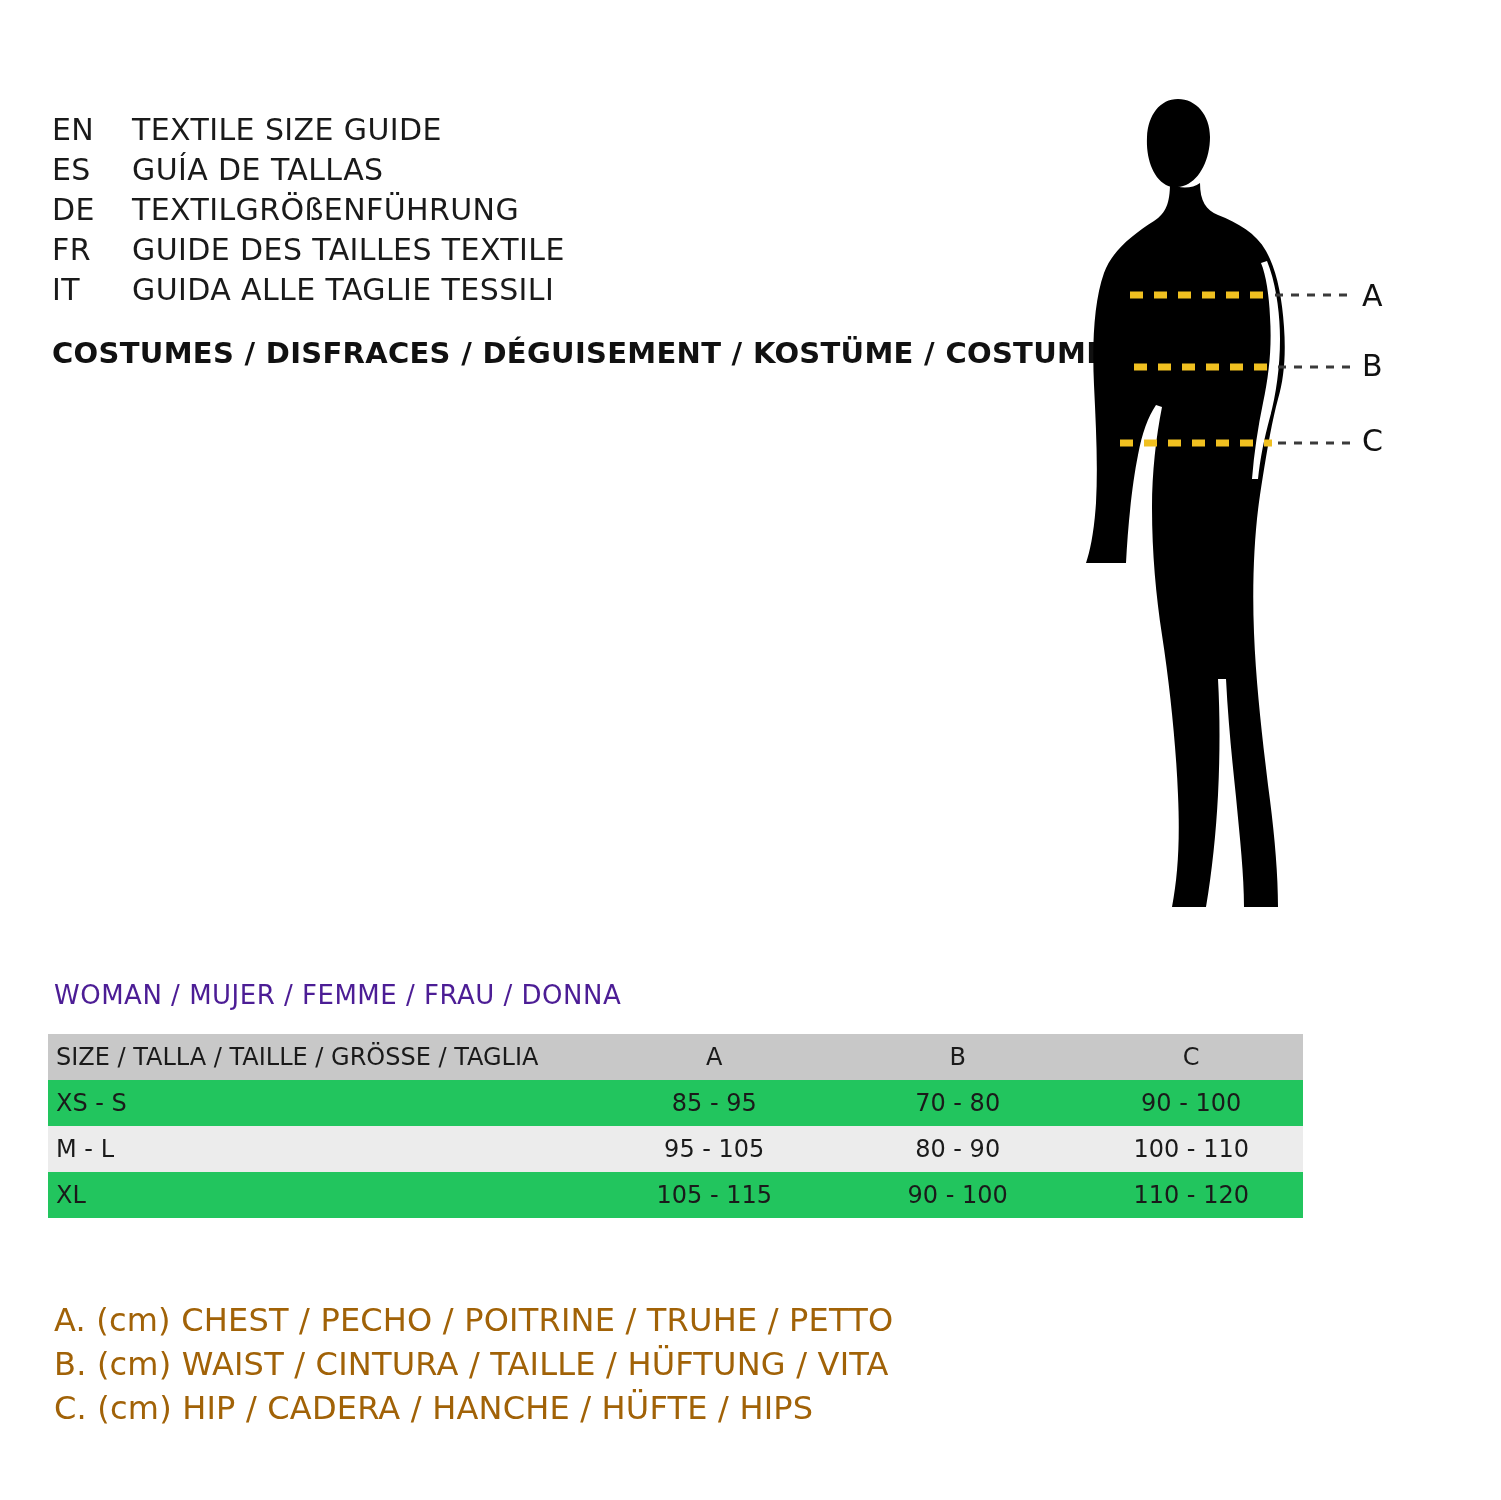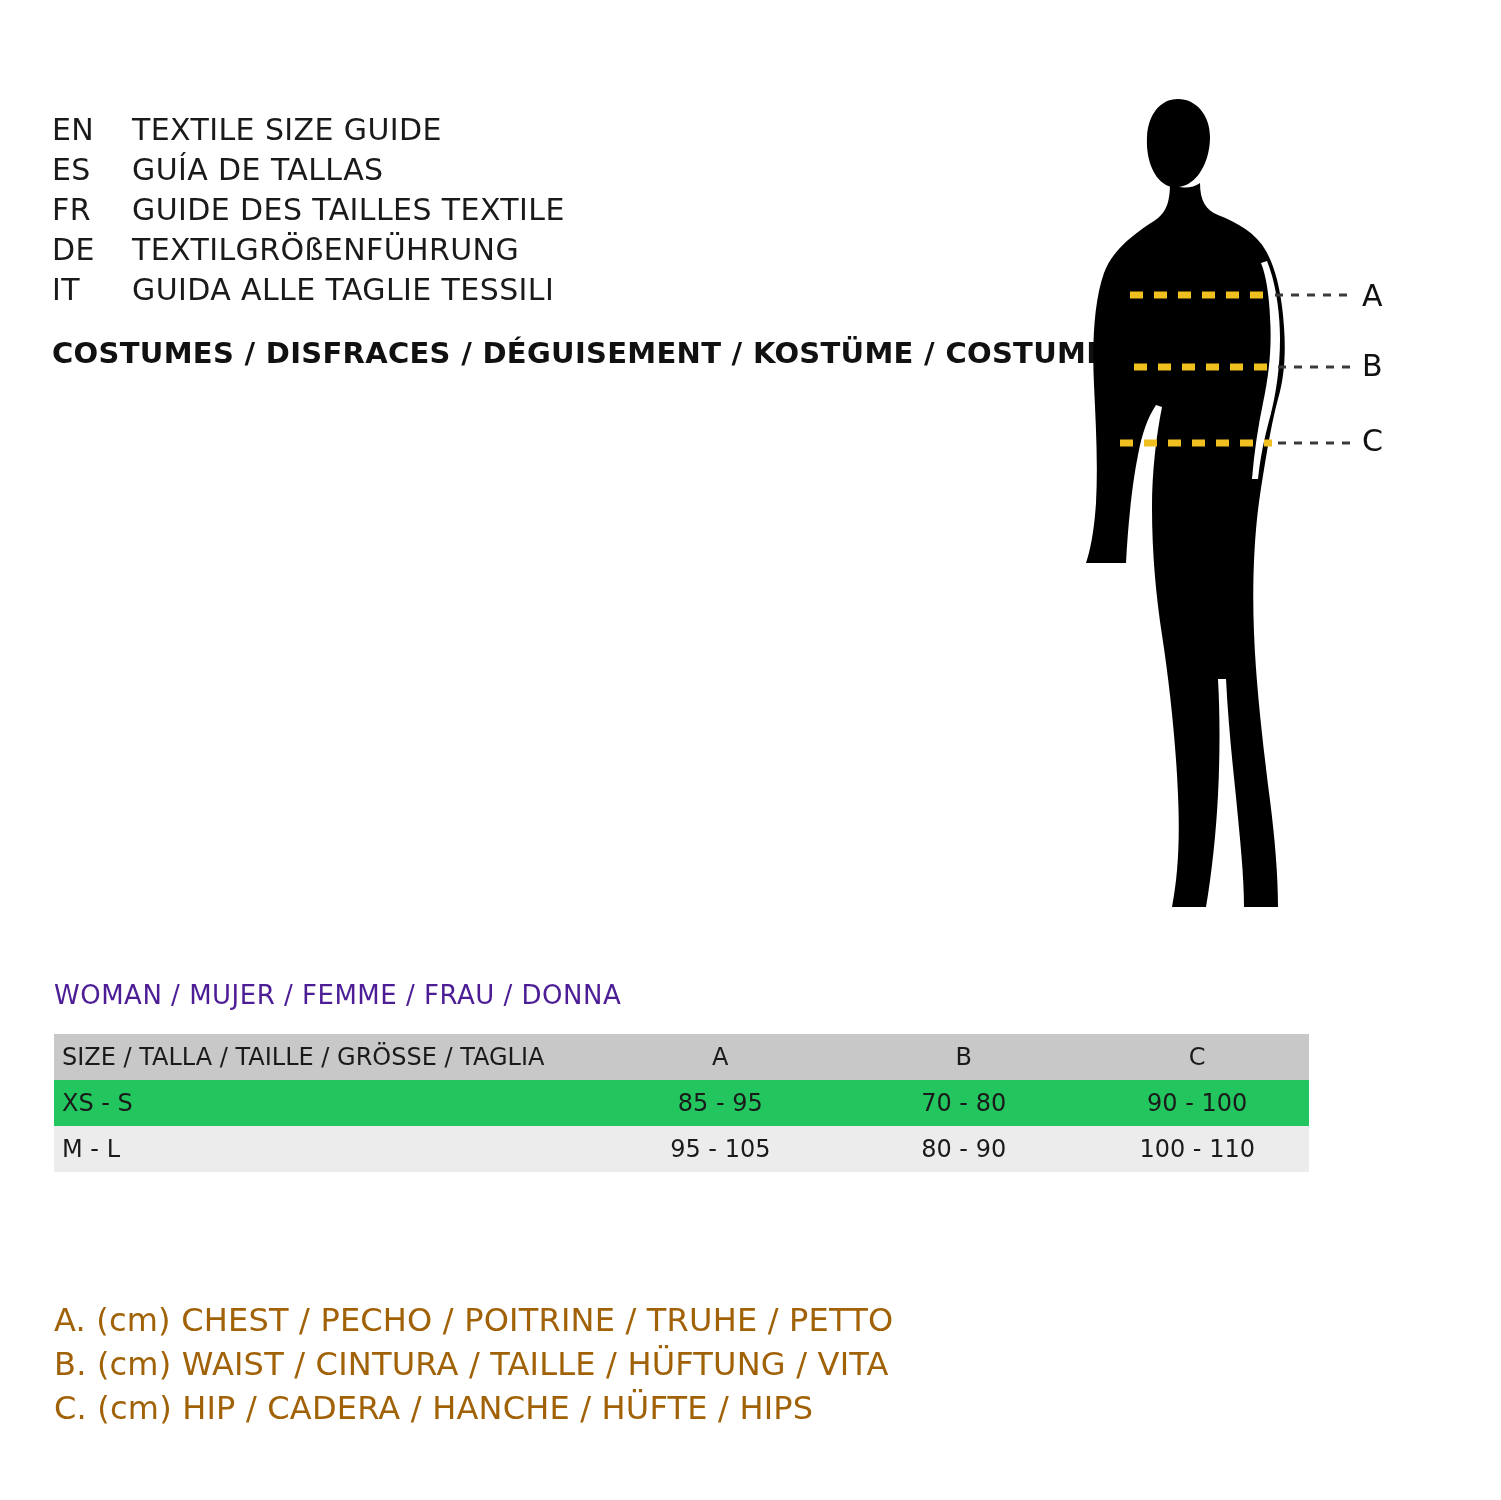--- a/index.html
+++ b/index.html
@@ -80,21 +80,21 @@
     position: absolute;
     left: 54px;
     top: 980px;
     font-size: 26px;
     letter-spacing: 0.5px;
     color: #4c1d95;
   }
 
   table.size-table {
     position: absolute;
-    left: 54px;
+    left: 48px;
     top: 1034px;
     width: 1255px;
     border-collapse: collapse;
     font-size: 24px;
     color: #1a1a1a;
   }
   table.size-table th,
   table.size-table td {
     padding: 9px 0 9px 0;
     font-weight: normal;
@@ -131,26 +131,26 @@
 <div class="lang-block">
   <div class="lang-row">
     <span class="lang-code">EN</span>
     <span class="lang-text">TEXTILE SIZE GUIDE</span>
   </div>
   <div class="lang-row">
     <span class="lang-code">ES</span>
     <span class="lang-text">GUÍA DE TALLAS</span>
   </div>
   <div class="lang-row">
+    <span class="lang-code">DE</span>
+    <span class="lang-text">TEXTILGRÖßENFÜHRUNG</span>
+  </div>
+  <div class="lang-row">
     <span class="lang-code">FR</span>
     <span class="lang-text">GUIDE DES TAILLES TEXTILE</span>
-  </div>
-  <div class="lang-row">
-    <span class="lang-code">DE</span>
-    <span class="lang-text">TEXTILGRÖßENFÜHRUNG</span>
   </div>
   <div class="lang-row">
     <span class="lang-code">IT</span>
     <span class="lang-text">GUIDA ALLE TAGLIE TESSILI</span>
   </div>
 </div>
 
 <div class="costumes-line">COSTUMES / DISFRACES / DÉGUISEMENT / KOSTÜME / COSTUMI</div>
 
 <div class="figure-area">
@@ -229,20 +229,26 @@
       <td class="col-a">85 - 95</td>
       <td class="col-b">70 - 80</td>
       <td class="col-c">90 - 100</td>
     </tr>
     <tr class="row-even">
       <td class="col-size">M - L</td>
       <td class="col-a">95 - 105</td>
       <td class="col-b">80 - 90</td>
       <td class="col-c">100 - 110</td>
     </tr>
+    <tr class="row-odd">
+      <td class="col-size">XL</td>
+      <td class="col-a">105 - 115</td>
+      <td class="col-b">90 - 100</td>
+      <td class="col-c">110 - 120</td>
+    </tr>
   </tbody>
 </table>
 
 <div class="legend">
   <div>A. (cm) CHEST / PECHO / POITRINE / TRUHE / PETTO</div>
   <div>B. (cm) WAIST / CINTURA / TAILLE / HÜFTUNG / VITA</div>
   <div>C. (cm) HIP / CADERA / HANCHE / HÜFTE / HIPS</div>
 </div>
 
 </body></html>

